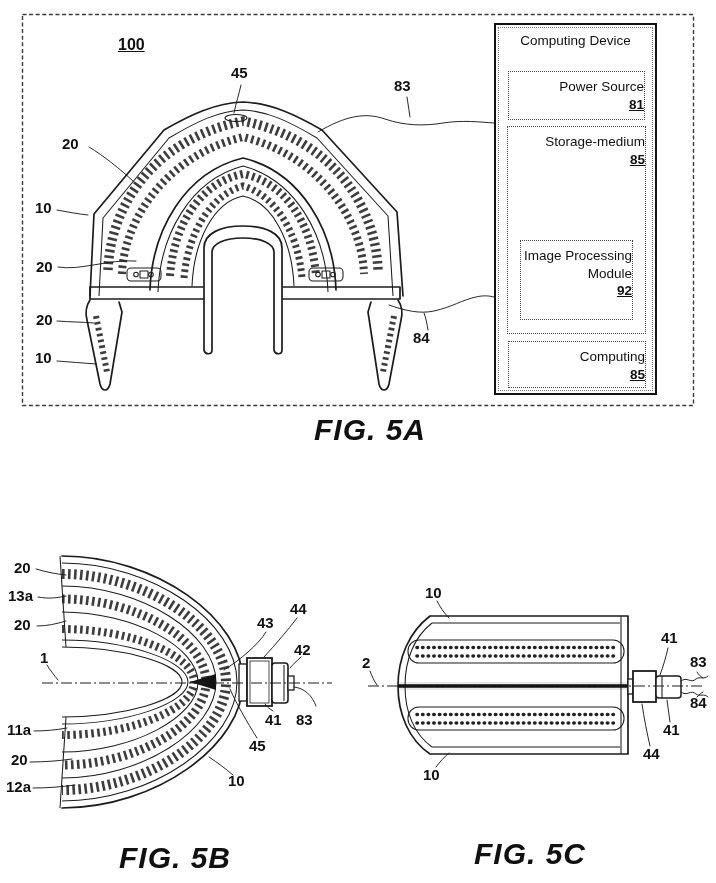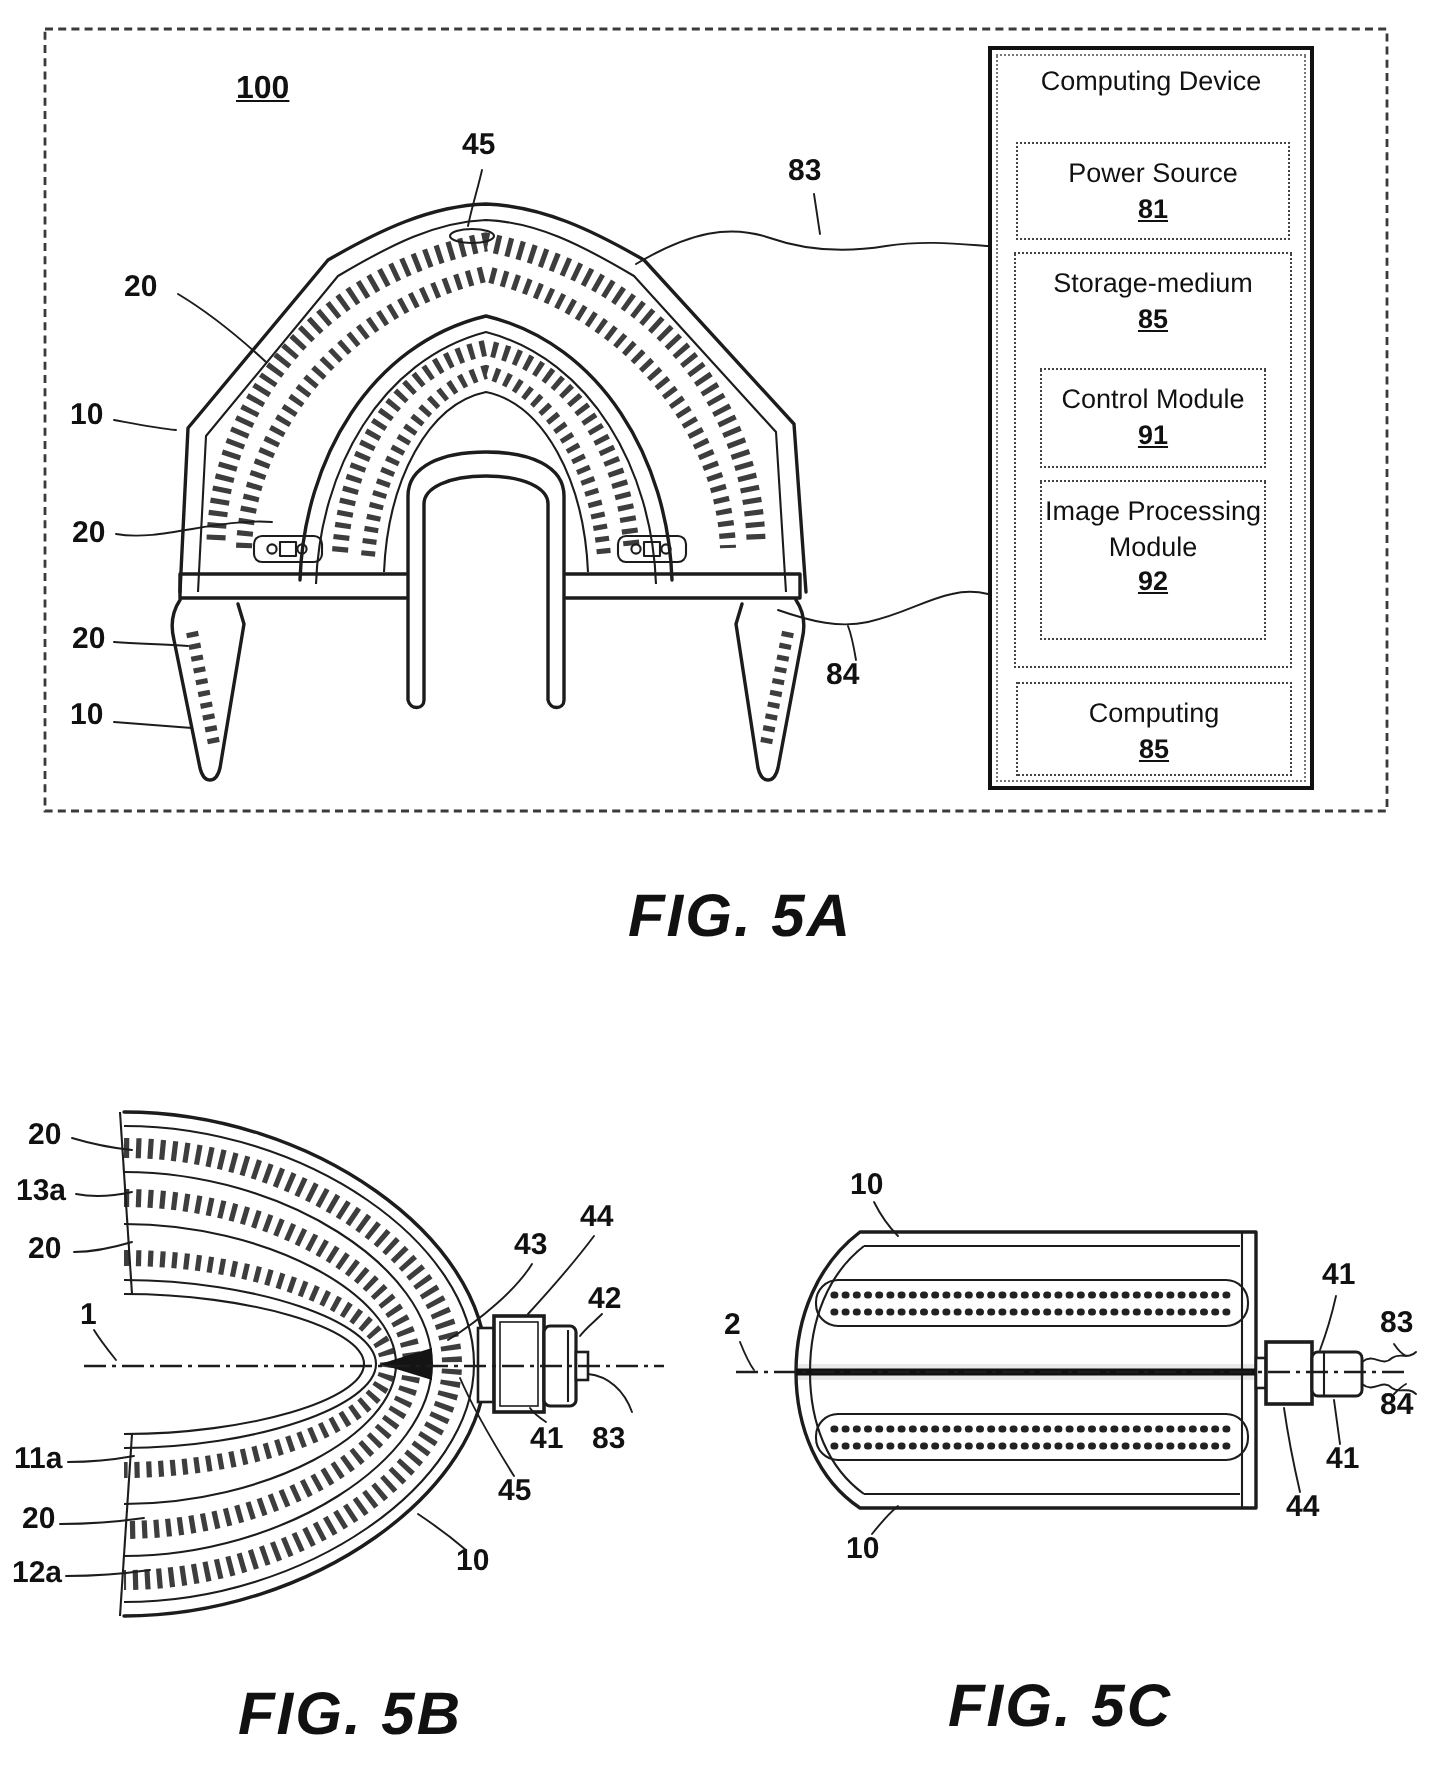--- a/index.html
+++ b/index.html
@@ -17,21 +17,21 @@
   .ref{position:absolute;font-size:15px;font-weight:700;line-height:16px;letter-spacing:0;}
   .ref.u{text-decoration:underline;font-size:16px;}
   .cap{position:absolute;width:160px;text-align:center;font-size:30px;font-style:italic;
        font-weight:600;letter-spacing:1px;}
   
   #cdbox{position:absolute;left:494px;top:23px;width:163px;height:372px;background:#fff;
          border:2.2px solid #111;outline:1px dotted #777;outline-offset:-5px;box-sizing:border-box;}
   .cd-title{position:absolute;left:0;right:0;top:7px;text-align:center;font-size:13.5px;line-height:1.3;}
   .cd-num{font-weight:700;text-decoration:underline;font-size:13.5px;}
   .sub{position:absolute;border:1.4px dotted #444;background:#fff;box-sizing:border-box;
-       text-align:center;font-size:13.5px;line-height:1.3;}
+       text-align:right;font-size:13.5px;line-height:1.3;}
   .sub .pad{padding-top:6px;}
 </style>
 </head>
 <body>
 <div id="canvas">
 
 <svg class="art" width="716" height="883" viewBox="0 0 716 883">
 
   <g>
     <rect class="dashedbox" x="22.5" y="14.5" width="671" height="391"></rect>
@@ -175,24 +175,20 @@
 
   <div class="sub" style="left:12px;top:46px;width:137px;height:49px;">
     <div class="pad">Power Source</div>
     <div class="cd-num">81</div>
   </div>
 
   <div class="sub" style="left:11px;top:101px;width:139px;height:208px;">
     <div class="pad">Storage-medium</div>
     <div class="cd-num">85</div>
 
-    <div class="sub" style="left:12px;top:57px;width:113px;height:50px;">
-      <div class="pad">Control Module</div>
-      <div class="cd-num">91</div>
-    </div>
 
     <div class="sub" style="left:12px;top:113px;width:113px;height:80px;">
       <div class="pad">Image Processing Module</div>
       <div class="cd-num">92</div>
     </div>
   </div>
 
   <div class="sub" style="left:12px;top:316px;width:138px;height:47px;">
     <div class="pad">Computing</div>
     <div class="cd-num">85</div>
@@ -226,17 +222,17 @@
 
 <span class="ref" style="left:425px;top:585px;">10</span>
 <span class="ref" style="left:362px;top:655px;">2</span>
 <span class="ref" style="left:661px;top:630px;">41</span>
 <span class="ref" style="left:690px;top:654px;">83</span>
 <span class="ref" style="left:690px;top:695px;">84</span>
 <span class="ref" style="left:663px;top:722px;">41</span>
 <span class="ref" style="left:643px;top:746px;">44</span>
 <span class="ref" style="left:423px;top:767px;">10</span>
 
-<div class="cap" style="left:290px;top:413px;margin-top:29px;">FIG. 5A</div>
+<div class="cap" style="left:290px;top:413px;">FIG. 5A</div>
 <div class="cap" style="left:95px;top:841px;">FIG. 5B</div>
 <div class="cap" style="left:450px;top:837px;">FIG. 5C</div>
 
 </div>
 
 </body></html>

